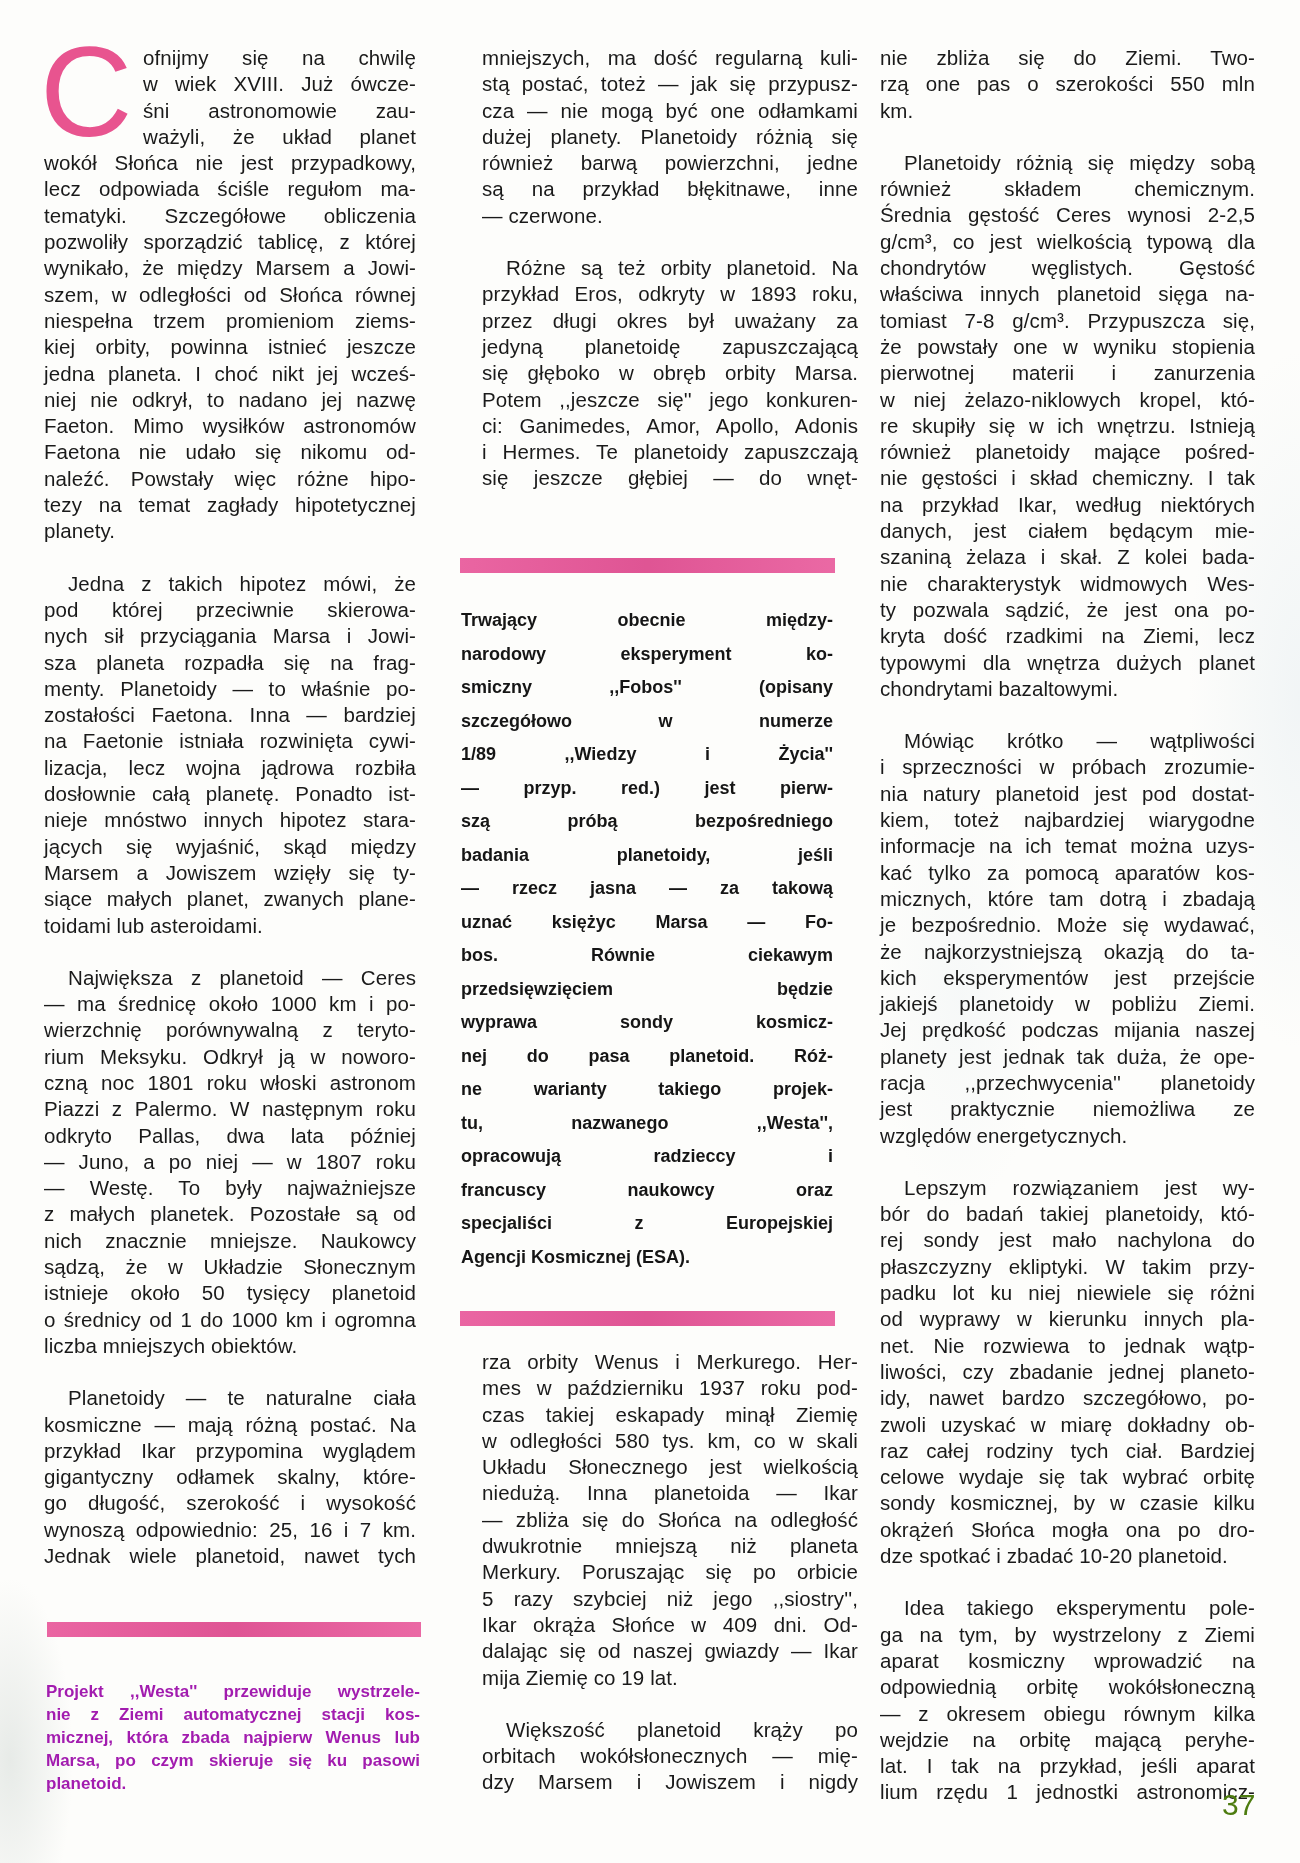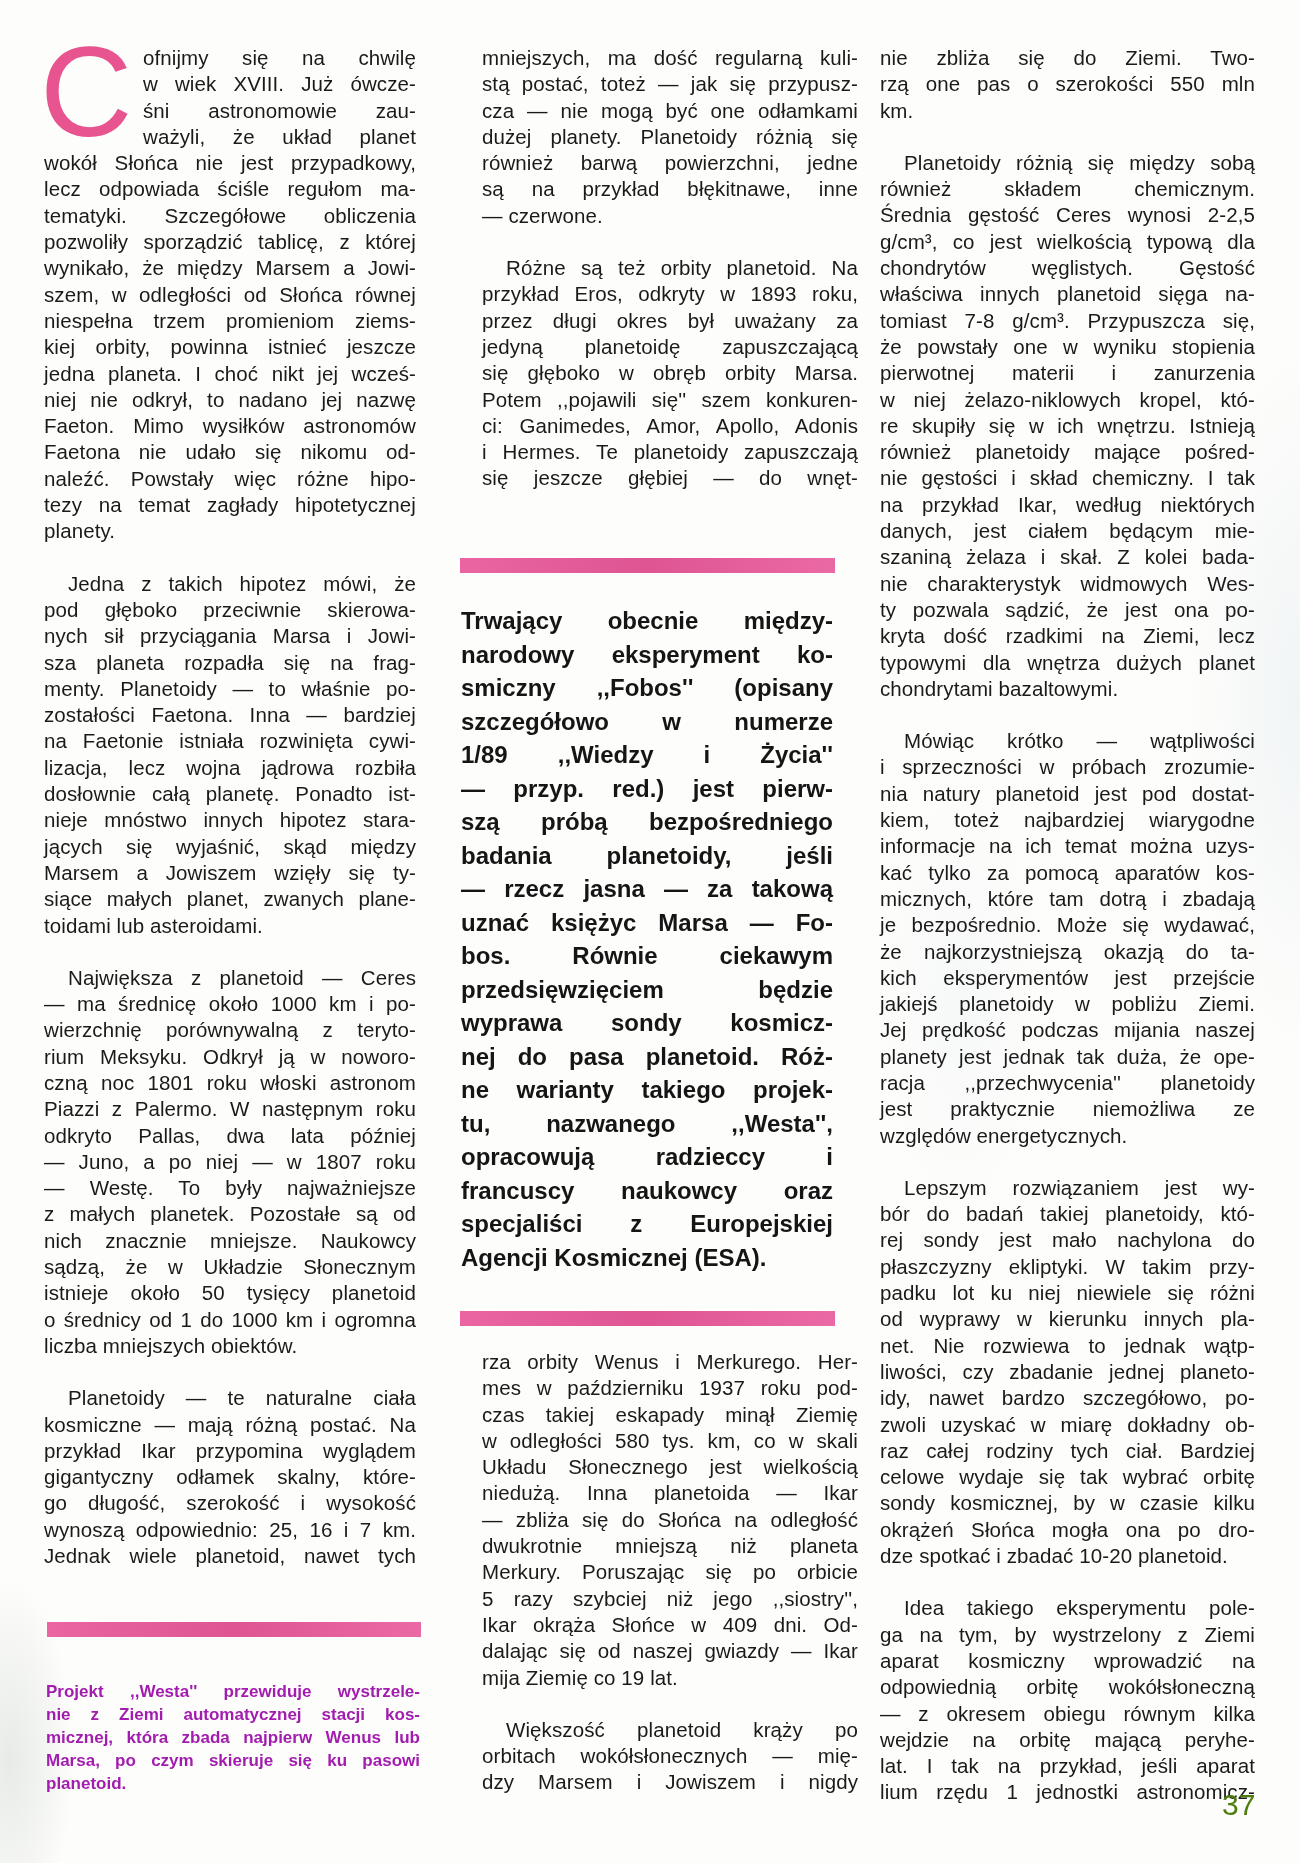--- a/index.html
+++ b/index.html
@@ -36,21 +36,21 @@
   }
   .line.dc { padding-left: 99px; }
   .pinkbar {
     position: absolute; height: 15px; background: #e8589a;
     background-image: linear-gradient(90deg, rgba(255,255,255,0.08), rgba(0,0,0,0.04), rgba(255,255,255,0.1));
   }
   .bold-box {
     position: absolute; left: 461px; top: 604px; width: 372px;
   }
   .bline {
-    display: block; font-weight: bold; font-size: 24px; line-height: 33.5px; height: 33.5px;
+    display: block; font-weight: bold; font-size: 18px; line-height: 33.5px; height: 33.5px;
     text-align: justify; text-align-last: justify; white-space: nowrap; color: #151515;
   }
   .bline.last { text-align-last: left; }
   .caption { position: absolute; left: 46px; top: 1680px; width: 374px; }
   .cline {
     display: block; font-weight: bold; font-size: 17px; line-height: 23px; height: 23px;
     text-align: justify; text-align-last: justify; white-space: nowrap; color: #a21caf;
   }
   .cline.last { text-align-last: left; }
   .pagenum { position: absolute; left: 1222px; top: 1788px; font-size: 30px; color: #4d7c0f; }
@@ -78,21 +78,21 @@
       <span class="line">jedna planeta. I choć nikt jej wcześ-</span>
       <span class="line">niej nie odkrył, to nadano jej nazwę</span>
       <span class="line">Faeton. Mimo wysiłków astronomów</span>
       <span class="line">Faetona nie udało się nikomu od-</span>
       <span class="line">naleźć. Powstały więc różne hipo-</span>
       <span class="line">tezy na temat zagłady hipotetycznej</span>
       <span class="line last">planety.</span>
     </div>
   <div class="para">
       <span class="line indent">Jedna z takich hipotez mówi, że</span>
-      <span class="line">pod głęboko przeciwnie skierowa-</span>
+      <span class="line">pod której przeciwnie skierowa-</span>
       <span class="line">nych sił przyciągania Marsa i Jowi-</span>
       <span class="line">sza planeta rozpadła się na frag-</span>
       <span class="line">menty. Planetoidy — to właśnie po-</span>
       <span class="line">zostałości Faetona. Inna — bardziej</span>
       <span class="line">na Faetonie istniała rozwinięta cywi-</span>
       <span class="line">lizacja, lecz wojna jądrowa rozbiła</span>
       <span class="line">dosłownie całą planetę. Ponadto ist-</span>
       <span class="line">nieje mnóstwo innych hipotez stara-</span>
       <span class="line">jących się wyjaśnić, skąd między</span>
       <span class="line">Marsem a Jowiszem wzięły się ty-</span>
@@ -146,21 +146,21 @@
       <span class="line">również barwą powierzchni, jedne</span>
       <span class="line">są na przykład błękitnawe, inne</span>
       <span class="line last">— czerwone.</span>
     </div>
   <div class="para">
       <span class="line indent">Różne są też orbity planetoid. Na</span>
       <span class="line">przykład Eros, odkryty w 1893 roku,</span>
       <span class="line">przez długi okres był uważany za</span>
       <span class="line">jedyną planetoidę zapuszczającą</span>
       <span class="line">się głęboko w obręb orbity Marsa.</span>
-      <span class="line">Potem ,,pojawili się'' szem konkuren-</span>
+      <span class="line">Potem ,,jeszcze się'' jego konkuren-</span>
       <span class="line">ci: Ganimedes, Amor, Apollo, Adonis</span>
       <span class="line">i Hermes. Te planetoidy zapuszczają</span>
       <span class="line">się jeszcze głębiej — do wnęt-</span>
     </div>
 </div>
 
 <div class="pinkbar" style="left:460px; top:558px; width:375px;"></div>
 
 <div class="bold-box">
     <span class="bline">Trwający obecnie między-</span>

